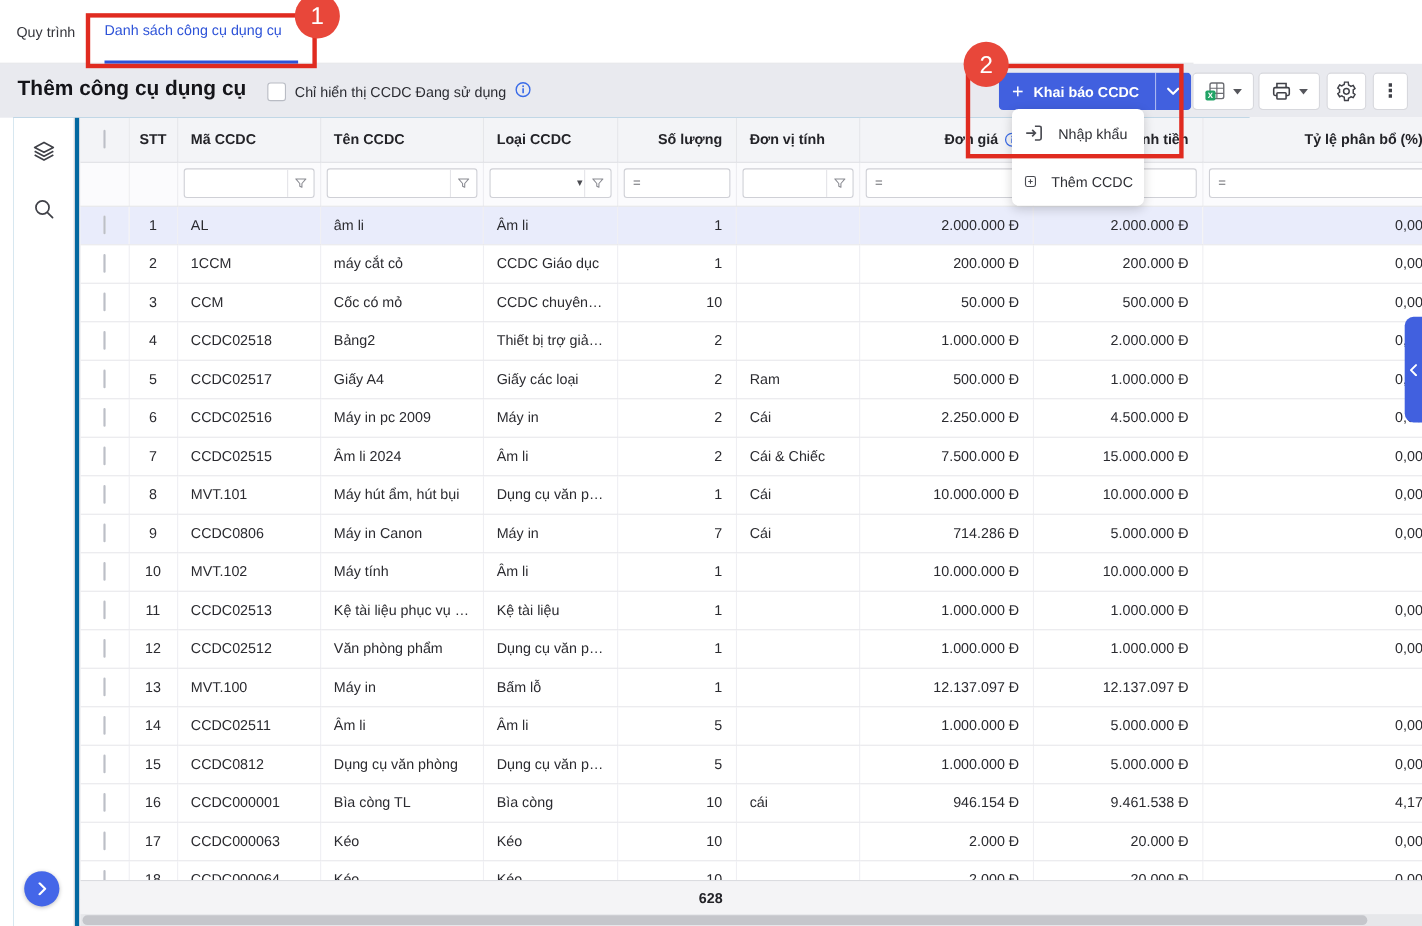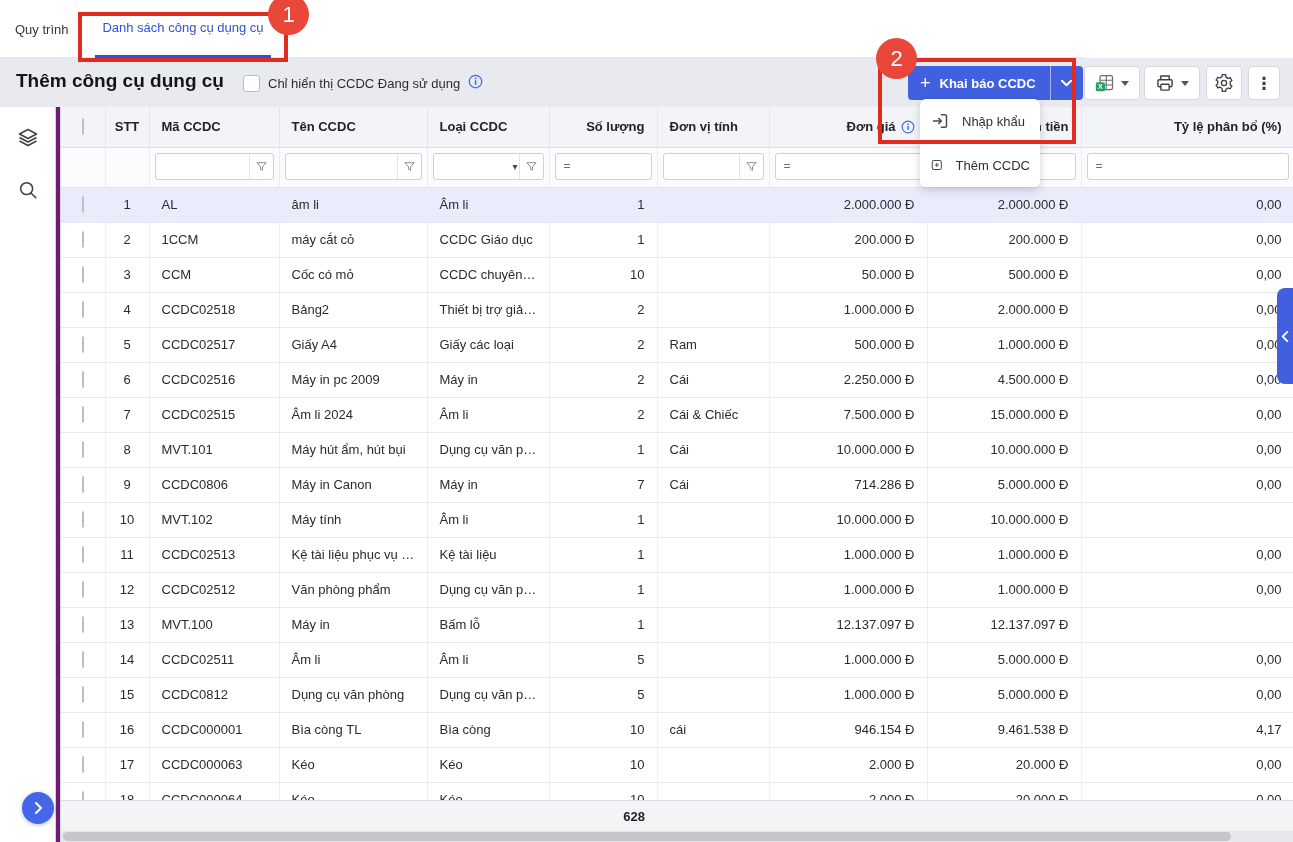--- a/index.html
+++ b/index.html
@@ -4,21 +4,21 @@
 <style>
   * { margin:0; padding:0; box-sizing:border-box; }
   html,body { width:1293px; height:842px; }
   body { font-family:"Liberation Sans","DejaVu Sans",sans-serif; font-size:13px; color:#2b2b30; background:#fff; overflow:hidden; }
   .app { position:relative; width:1293px; height:842px; background:#fff; }
 
   
   .topbar { position:absolute; left:0; top:0; width:1085px; height:58px; background:#fff; border-bottom:1px solid #e3e4e8; }
   .tab { position:absolute; top:0; height:58px; display:flex; align-items:center; cursor:pointer; }
   .tab-quytrinh { left:15px; color:#36373d; }
-  .tab-active { left:95px; width:176px; justify-content:center; color:#2e53d8; font-weight:500; border-bottom:3px solid #2e53d8; }
+  .tab-active { left:95px; width:176px; justify-content:flex-start; color:#2e53d8; font-weight:500; border-bottom:3px solid #2e53d8; }
 
   
   .anno-box { position:absolute; border:4px solid #e02b20; pointer-events:none; }
   .anno-box1 { left:78px; top:12px; width:210px; height:50px; z-index:65; }
   .anno-box2 { left:878px; top:58px; width:198px; height:86px; z-index:65; }
   .anno-badge { position:absolute; width:41px; height:41px; border-radius:50%; background:#e8473a; color:#fff; font-size:22px; display:flex; align-items:center; justify-content:center; z-index:66; pointer-events:none; }
   .anno-badge1 { left:268px; top:-6px; }
   .anno-badge2 { left:876px; top:38px; }
 
   
@@ -38,21 +38,21 @@
   .tb-print { left:1144px; width:56px; }
   .tb-gear  { left:1206px; width:36px; }
   .tb-more  { left:1248px; width:32px; font-size:17px; font-weight:bold; color:#3f4047; }
   .caret-down { width:0; height:0; border-left:4px solid transparent; border-right:4px solid transparent; border-top:5px solid #55565c; }
 
   
   .dropdown { position:absolute; left:920px; top:99px; width:120px; height:88px; background:#fff; border-radius:6px; box-shadow:0 3px 10px rgba(0,0,0,.18); z-index:50; }
   .menu-item { height:44px; display:flex; align-items:center; gap:12px; padding:0 10px; cursor:pointer; color:#2f3036; white-space:nowrap; }
 
   
-  .main { position:absolute; left:0; top:107px; width:1124px; height:735px; background:#701a75; }
+  .main { position:absolute; left:12px; top:107px; width:1124px; height:735px; background:#0369a1; }
   .side-rail { position:absolute; left:0; top:0; width:56px; height:735px; background:#fff; border-right:1px solid #d4d5da; display:flex; flex-direction:column; align-items:center; padding-top:18px; gap:26px; }
   .rail-icon { width:26px; height:26px; display:flex; align-items:center; justify-content:center; cursor:pointer; }
 
   .table-area { position:absolute; left:60px; top:0; width:1233px; height:735px; background:#fff; border-left:1px solid #d4d5da; overflow:hidden; }
   table { border-collapse:collapse; table-layout:fixed; width:1233px; }
   th,td { overflow:hidden; white-space:nowrap; text-overflow:ellipsis; }
   thead th { height:40px; background:#f3f4f7; font-weight:bold; color:#232328; text-align:left; padding:0 12px; border-bottom:1px solid #dddee3; border-right:1px solid #e5e6ea; }
   thead th.al-r { text-align:right; } thead th.al-c { text-align:center; padding:0 4px; }
   .hdr-flex { display:inline-flex; align-items:center; gap:5px; max-width:100%; }
   tr.filter-row td { height:39px; background:#fbfbfd; padding:5px 5px 7px; border-bottom:1px solid #e3e4e9; border-right:1px solid #ededf1; }

